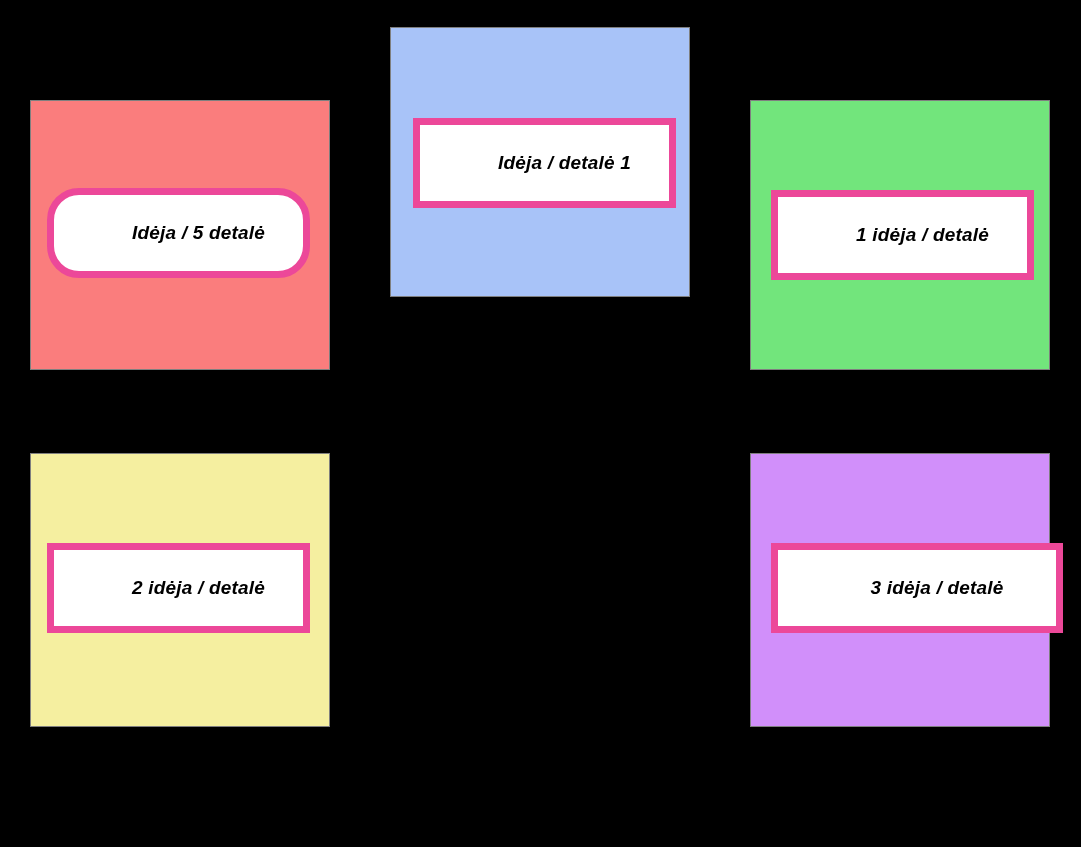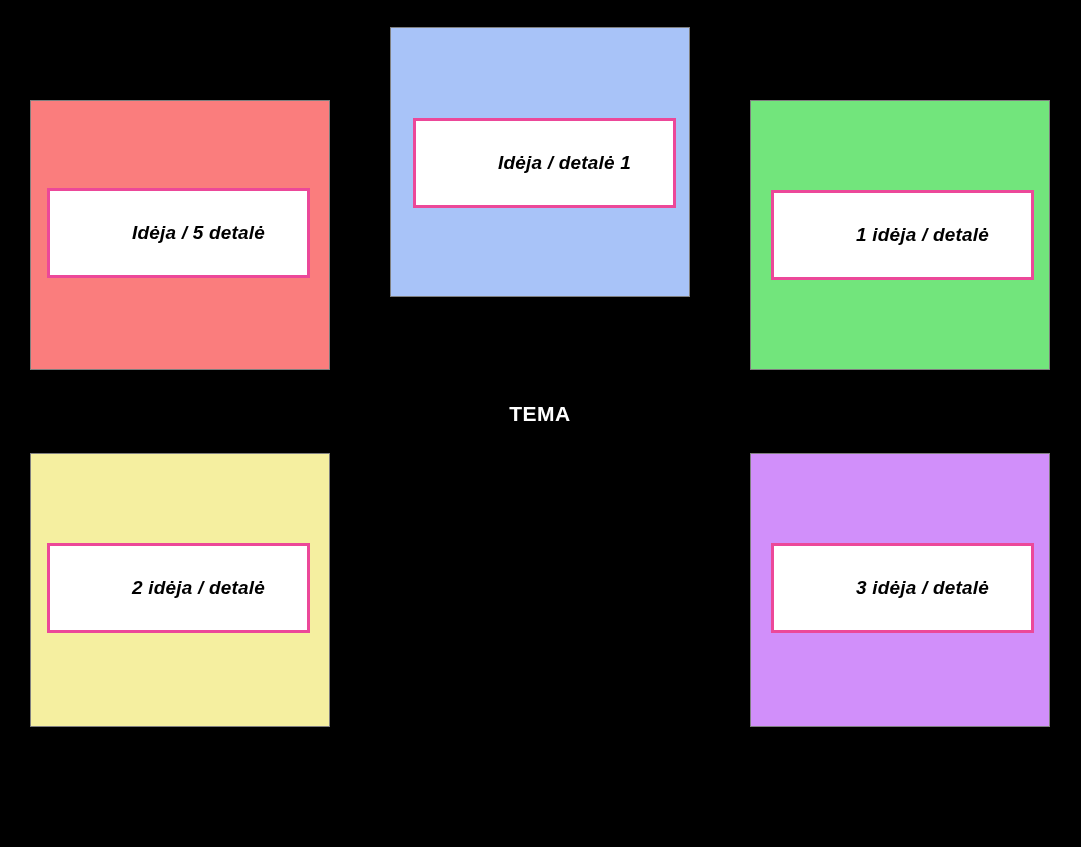--- a/index.html
+++ b/index.html
@@ -38,43 +38,43 @@
   .card-blue   { left: 390px; top: 27px;  width: 300px; height: 270px; background: #a8c3f8; }
   .card-green  { left: 750px; top: 100px; width: 300px; height: 270px; background: #72e57c; }
   .card-yellow { left: 30px;  top: 453px; width: 300px; height: 274px; background: #f5efa0; }
   .card-purple { left: 750px; top: 453px; width: 300px; height: 274px; background: #d18ffa; }
 
   
   .label-box {
     position: absolute;
     box-sizing: border-box;
     background: #ffffff;
-    border: 3px solid #ec4899;
+    border: 7px solid #ec4899;
     display: flex;
     align-items: center;
     justify-content: center;
     text-align: left;
     padding-left: 40px;
   }
 
   .label-box .label-text {
     font-size: 19px;
     font-weight: bold;
     font-style: italic;
     color: #000000;
     letter-spacing: 0.2px;
     line-height: 1.2;
     white-space: nowrap;
   }
 
-  .box-red    { left: 47px;  top: 188px; width: 263px; height: 90px; }
+  .box-red    { left: 47px;  top: 188px; width: 263px; height: 90px; border-radius: 32px; }
   .box-blue   { left: 413px; top: 118px; width: 263px; height: 90px; }
   .box-green  { left: 771px; top: 190px; width: 263px; height: 90px; }
   .box-yellow { left: 47px;  top: 543px; width: 263px; height: 90px; }
-  .box-purple { left: 771px; top: 543px; width: 263px; height: 90px; }
+  .box-purple { left: 771px; top: 543px; width: 292px; height: 90px; }
 
   
   .theme-label {
     position: absolute;
     left: 440px;
     top: 398px;
     width: 200px;
     height: 32px;
     display: flex;
     align-items: center;
@@ -109,15 +109,14 @@
   <div class="card card-yellow"></div>
   <div class="label-box box-yellow">
     <span class="label-text">2 idėja / detalė</span>
   </div>
 
   <div class="card card-red"></div>
   <div class="label-box box-red">
     <span class="label-text">Idėja / 5 detalė</span>
   </div>
 
-  <div class="theme-label">TEMA</div>
 
 </div>
 
 </body></html>

